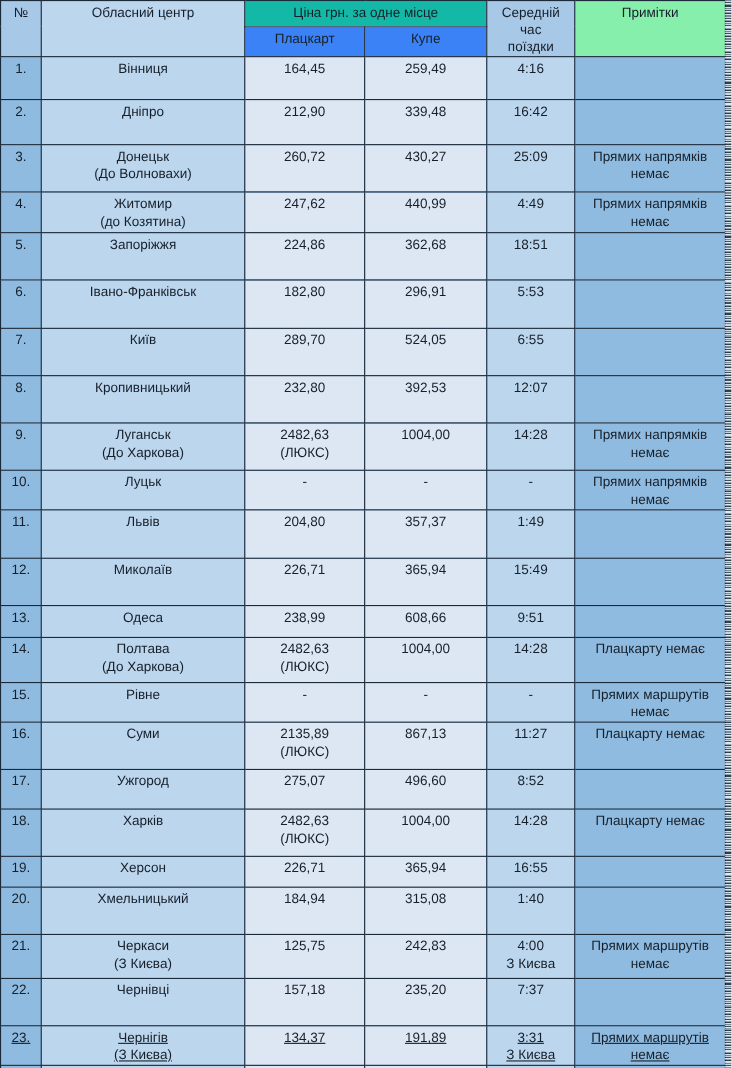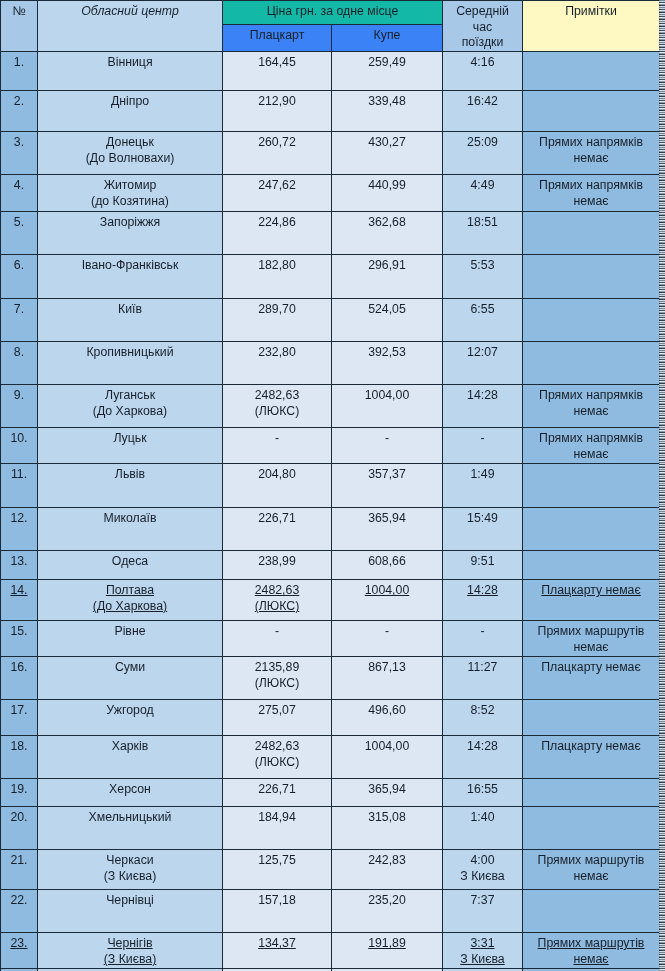--- a/index.html
+++ b/index.html
@@ -34,24 +34,24 @@
   }
   
   .c-num      { background: #8fbbe0; }
   .c-city     { background: #bcd6ee; }
   .c-price    { background: #dde7f3; }
   .c-time     { background: #bcd6ee; }
   .c-note     { background: #8fbbe0; }
 
   
   .h-num  { background: #a8c8e8; }
-  .h-city { background: #bcd6ee; font-style: italic; }
+  .h-city { background: #bcd6ee; }
   .h-price{ background: #3b82f6; }
   .h-time { background: #a8c8e8; }
-  .h-note { background: #fef9c3; }
+  .h-note { background: #86efac; }
 
   .h-price-top { background: #14b8a6; }
 
   .sub { display: block; }
 
   
   #edge-noise {
     position: absolute;
     top: 0; right: 0;
     width: 6px; height: 971px;
@@ -363,21 +363,21 @@
           <td class="c-price">
             <span class="sub">608,66</span>
           </td>
           <td class="c-time">
             <span class="sub">9:51</span>
           </td>
           <td class="c-note">
             <span class="sub"></span>
           </td>
         </tr>
-        <tr style="height: 41px; text-decoration: underline;">
+        <tr style="height: 41px;">
           <td class="c-num">
             <span class="sub">14.</span>
           </td>
           <td class="c-city">
             <span class="sub">Полтава</span>
             <span class="sub">(До Харкова)</span>
           </td>
           <td class="c-price">
             <span class="sub">2482,63</span>
             <span class="sub">(ЛЮКС)</span>

